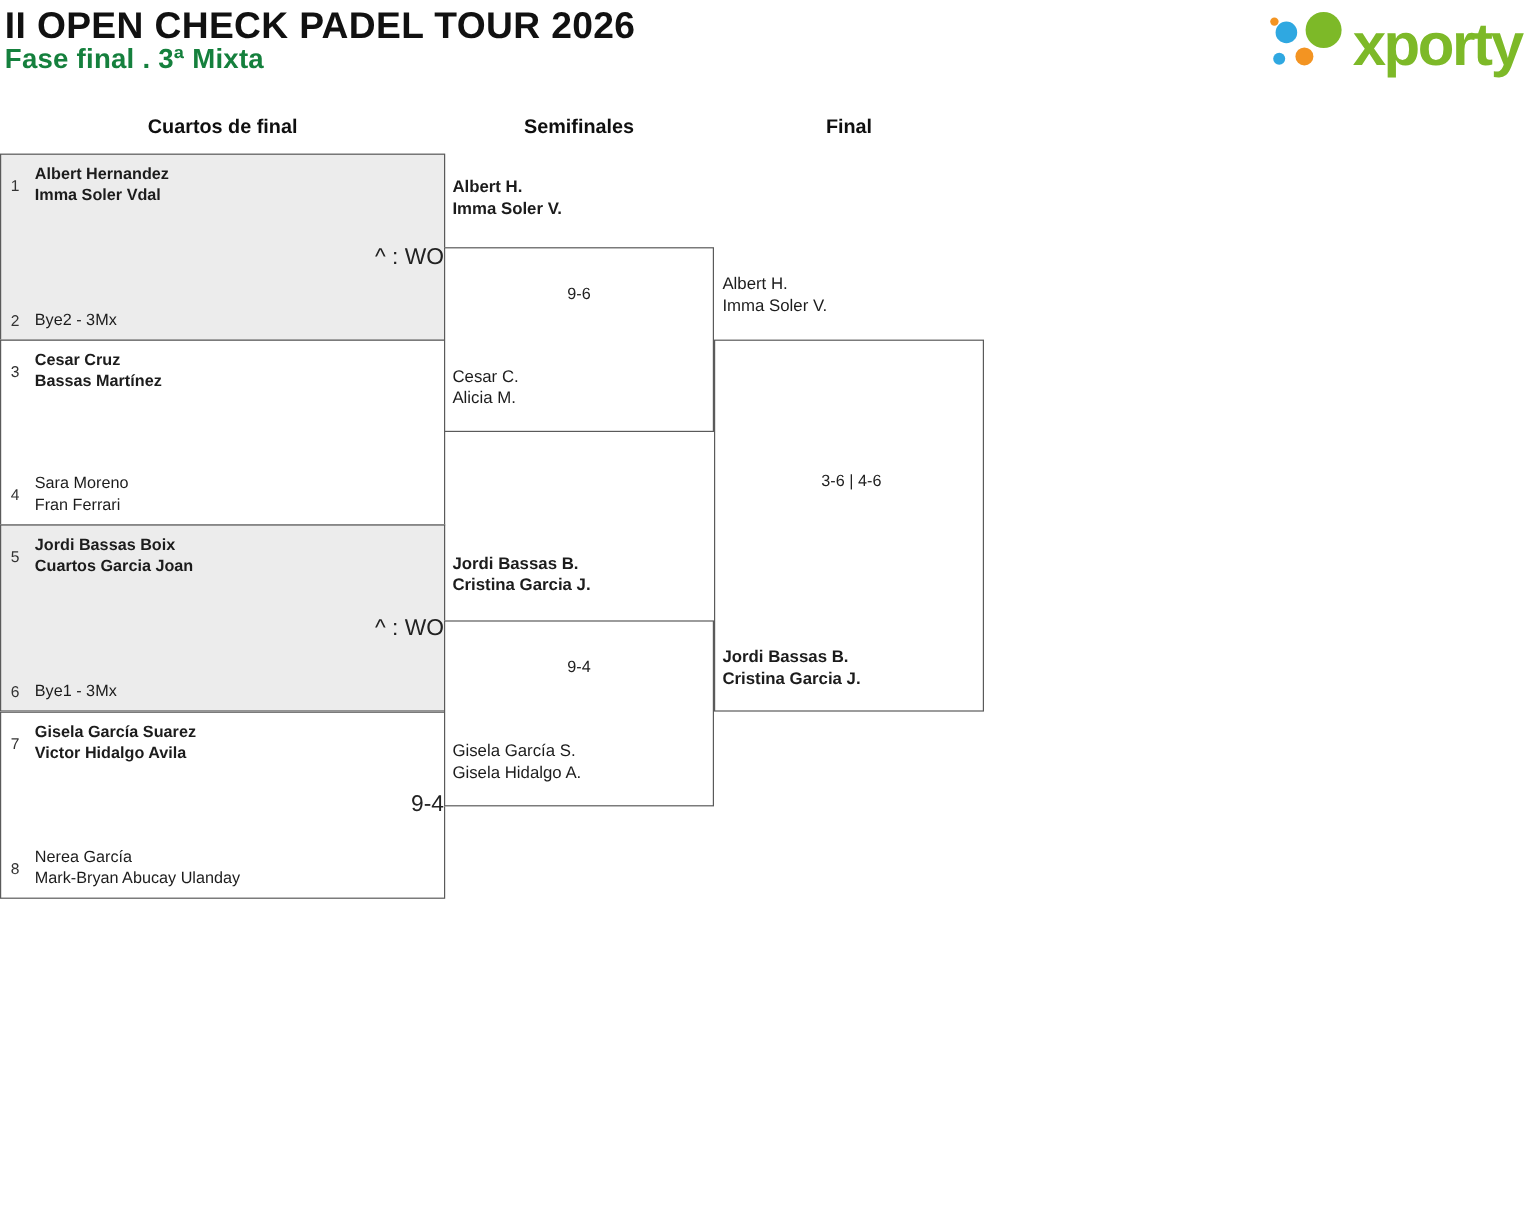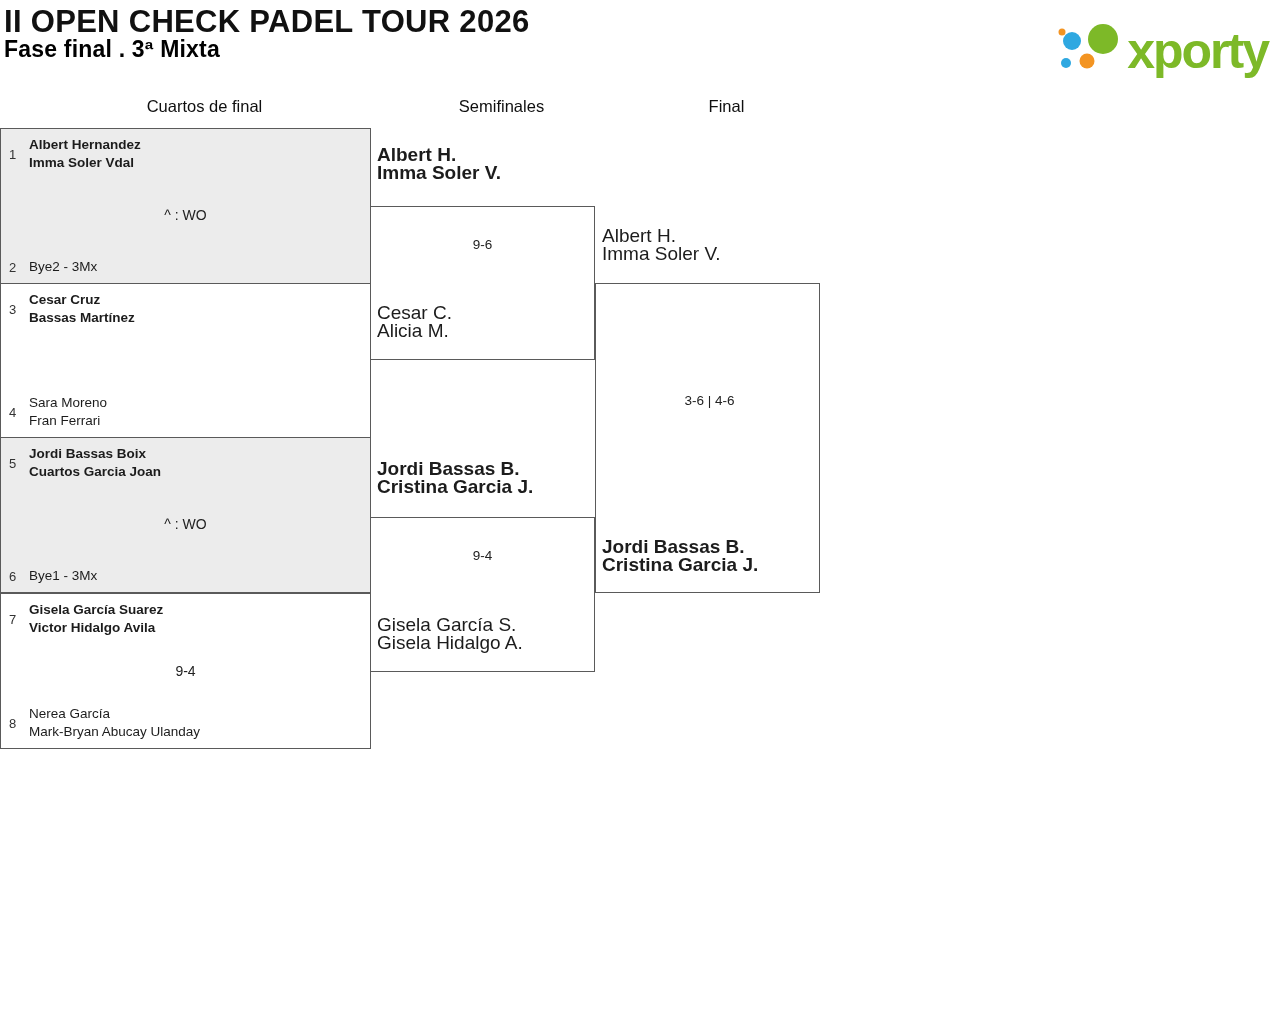--- a/index.html
+++ b/index.html
@@ -9,46 +9,46 @@
     position:relative;
     background:#ffffff;
     font-family:"Liberation Sans", sans-serif;
     color:#1c1c1c;
     overflow:hidden;
   }
   .abs { position:absolute; }
 
   
   .page-title   { left:4px; top:4px;  font-size:31px; font-weight:700; color:#111; letter-spacing:.3px; }
-  .page-subtitle{ left:4px; top:36px; font-size:23px; font-weight:700; color:#000000; letter-spacing:.2px; }
+  .page-subtitle{ left:4px; top:36px; font-size:23px; font-weight:700; color:#15803d; letter-spacing:.2px; }
 
   
-  .logo { right:12px; top:4px; display:flex; align-items:center; gap:8px; height:66px;margin-top:14px; }
+  .logo { right:12px; top:4px; display:flex; align-items:center; gap:8px; height:66px; }
   .logo-text { font-size:50px; font-weight:700; letter-spacing:-2px; line-height:1; }
 
   
-  .round-header { top:97px; text-align:center; font-size:16.5px; font-weight:400; color:#0f0f0f;margin-left:19px; }
+  .round-header { top:97px; text-align:center; font-size:16.5px; font-weight:700; color:#0f0f0f; }
   .rh-qf    { left:0;     width:371px; }
   .rh-sf    { left:370px; width:225px; }
   .rh-final { left:595px; width:225px; }
 
   
   .match { position:absolute; border:1px solid #5a5a5a; background:#ffffff; }
   .shaded { background:#ececec; }
 
   .qf { left:0; width:371px; display:flex; flex-direction:column; justify-content:space-between; padding:7px 0; }
   .qf .row { display:flex; align-items:center; }
   .qf .seed { width:28px; padding-left:8px; font-size:13px; color:#333; flex-shrink:0; }
   .names { font-size:13.5px; line-height:18px; color:#1c1c1c; }
   .nline { display:block; white-space:nowrap; }
   .winner { font-weight:700; }
-  .score { width:100%; text-align:center; font-size:14px; color:#222; }
+  .score { width:100%; text-align:right; font-size:19px; color:#222; }
 
   
-  .name-block { position:absolute; font-size:19px; line-height:18px; }
+  .name-block { position:absolute; font-size:14px; line-height:18px; }
   .score-abs  { position:absolute; text-align:center; font-size:13.5px; color:#222; }
 </style>
 </head>
 <body>
 
 <div class="abs page-title">II OPEN CHECK PADEL TOUR 2026</div>
 <div class="abs page-subtitle">Fase final . 3ª Mixta</div>
 
 <div class="abs logo">
   <svg width="62" height="58" viewBox="0 0 62 58">

